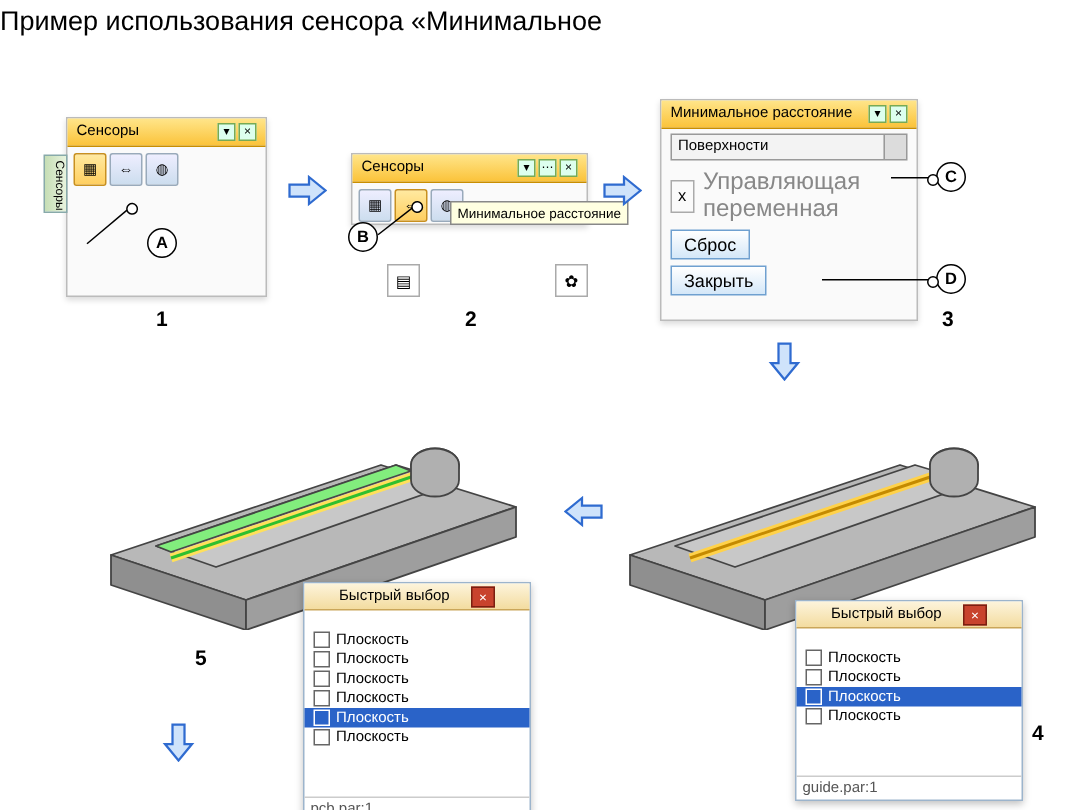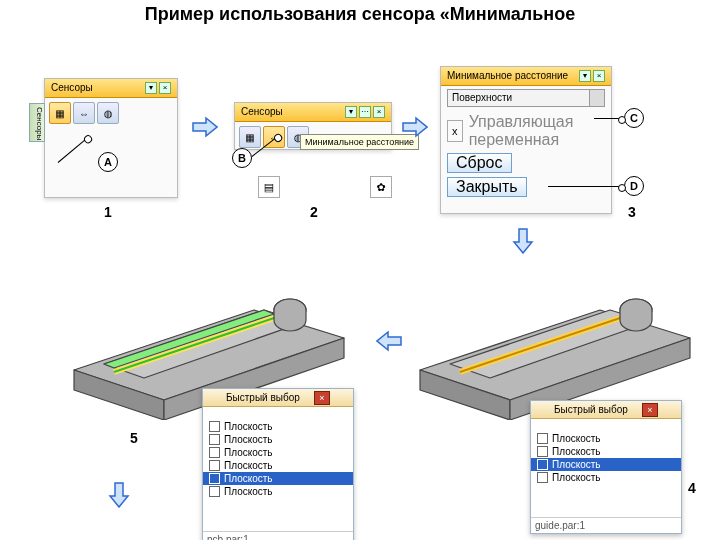--- a/index.html
+++ b/index.html
@@ -1,38 +1,38 @@
 <!DOCTYPE html>
 <html><head>
 <meta charset="utf-8">
 <style>
   html,body{margin:0;padding:0;font-family:"Segoe UI",Arial,sans-serif;background:#fff;color:#000;}
   .stage{position:relative;width:720px;height:540px;}
-  .title{position:absolute;top:4px;left:0;width:100%;text-align:center;font-weight:bold;font-size:18px;line-height:1.15;}
+  .title{position:absolute;top:4px;left:0;width:100%;text-align:left;font-weight:normal;font-size:18px;line-height:1.15;}
   .panel{position:absolute;background:#fafafa;border:1px solid #bbb;box-shadow:0 2px 4px rgba(0,0,0,0.15);font-size:10px;}
   .panel-hd{height:18px;line-height:18px;padding:0 6px;background:linear-gradient(#ffe58a,#fbc33a);border-bottom:1px solid #c98e00;display:flex;align-items:center;justify-content:space-between;}
   .panel-hd .ctl{display:flex;gap:2px;}
   .panel-hd .ctl span{width:10px;height:10px;border:1px solid #7a5;background:#dfe;font-size:8px;line-height:10px;text-align:center;}
   .iconrow{padding:4px;display:flex;gap:2px;}
   .iconbtn{width:20px;height:20px;border:1px solid #9ab;background:linear-gradient(#eef,#cde);border-radius:2px;display:flex;align-items:center;justify-content:center;font-size:10px;}
   .iconbtn.sel{background:linear-gradient(#ffe9a0,#ffcf60);border-color:#c89020;}
   .vtabs{position:absolute;left:-16px;top:24px;width:16px;display:flex;flex-direction:column;gap:3px;}
   .vtab{height:34px;border:1px solid #8aa;background:linear-gradient(90deg,#c6deb5,#e8f3de);writing-mode:vertical-rl;font-size:8px;text-align:center;padding-top:3px;}
   .mark{position:absolute;width:18px;height:18px;border:1.5px solid #000;border-radius:50%;background:#fff;font-size:11px;font-weight:bold;line-height:18px;text-align:center;}
   .ptr{position:absolute;height:0;border-top:1.5px solid #000;}
   .ptr::after{content:"";position:absolute;right:-2px;top:-3px;width:6px;height:6px;border:1.5px solid #000;border-radius:50%;background:#fff;}
   .arrow{position:absolute;width:26px;height:22px;}
   .arrow svg{width:100%;height:100%;}
   .stepno{position:absolute;font-weight:bold;font-size:14px;}
   .tooltip{position:absolute;border:1px solid #888;background:#ffffe1;font-size:9px;padding:2px 4px;white-space:nowrap;}
   .field{margin:3px 6px;border:1px solid #999;background:#f3f3f3;height:16px;line-height:16px;padding:0 4px;font-size:10px;position:relative;}
   .field .dd{position:absolute;right:0;top:0;width:14px;height:100%;background:#dcdcdc;border-left:1px solid #999;}
   .chk{display:flex;align-items:center;gap:4px;margin:4px 6px;font-size:10px;}
   .chk input{width:11px;height:11px;}
-  .btn{margin:2px 6px;border:1px solid #6fa0d0;background:linear-gradient(#fff,#d4e7f8);height:18px;line-height:18px;padding:0 8px;font-size:16px;display:inline-block;}
+  .btn{margin:2px 6px;border:1px solid #6fa0d0;background:linear-gradient(#fff,#d4e7f8);height:18px;line-height:18px;padding:0 8px;font-size:12px;display:inline-block;}
   .lbl-dim{color:#888;font-size:16px;margin:3px 6px;}
   .sm-icon{width:20px;height:20px;border:1px solid #aaa;display:flex;align-items:center;justify-content:center;font-size:11px;}
   .part{position:absolute;}
   .part svg{width:100%;height:100%;}
   .qsel{position:absolute;width:150px;border:1px solid #9cb4cc;background:#fff;font-size:10px;box-shadow:0 2px 5px rgba(0,0,0,0.25);}
   .qsel-hd{height:17px;line-height:17px;padding:0 23px;background:linear-gradient(#fdf4dc,#f3dca0);border-bottom:1px solid #caa65a;display:flex;justify-content:space-between;align-items:center;}
   .qsel-hd .x{width:14px;height:12px;background:#c8432d;color:#fff;font-size:9px;line-height:12px;text-align:center;border:1px solid #7a1f10;}
   .qsel-body{padding:13px 0;max-height:120px;}
   .qsel-item{padding:1px 6px;display:flex;align-items:center;gap:4px;}
   .qsel-item span.cb{width:9px;height:9px;border:1px solid #666;display:inline-block;}

